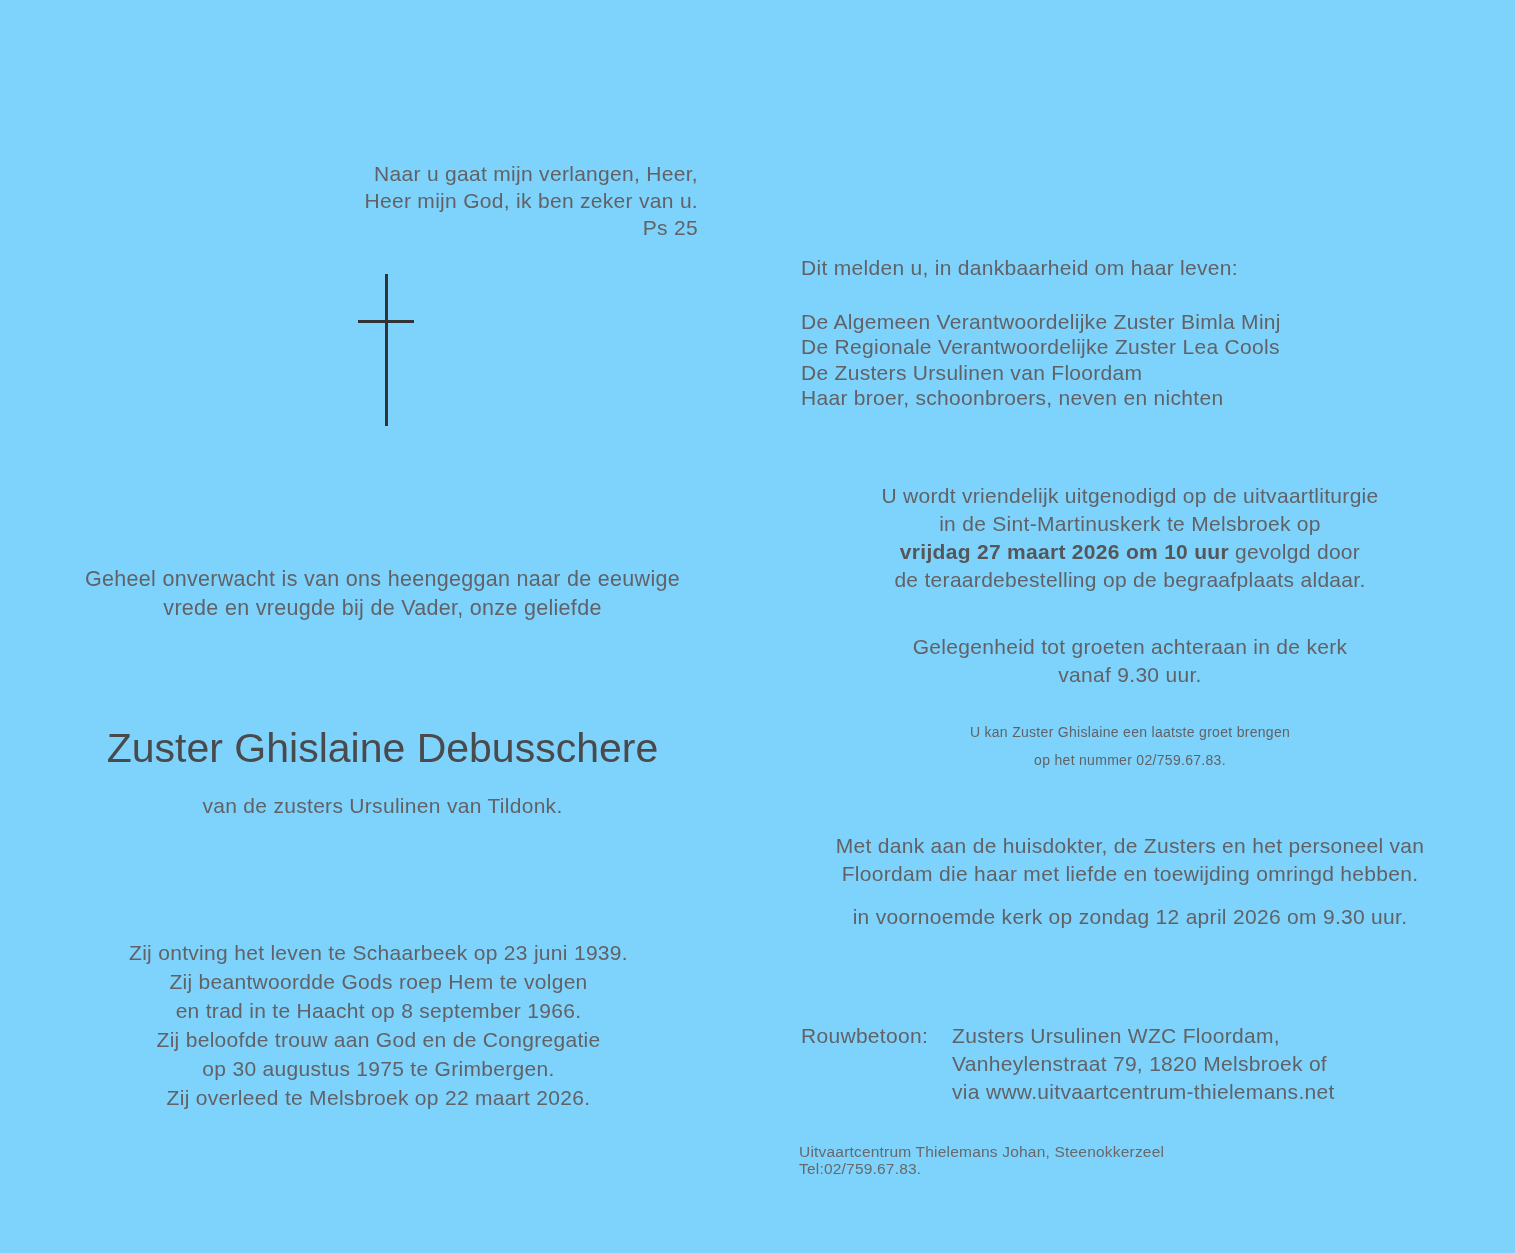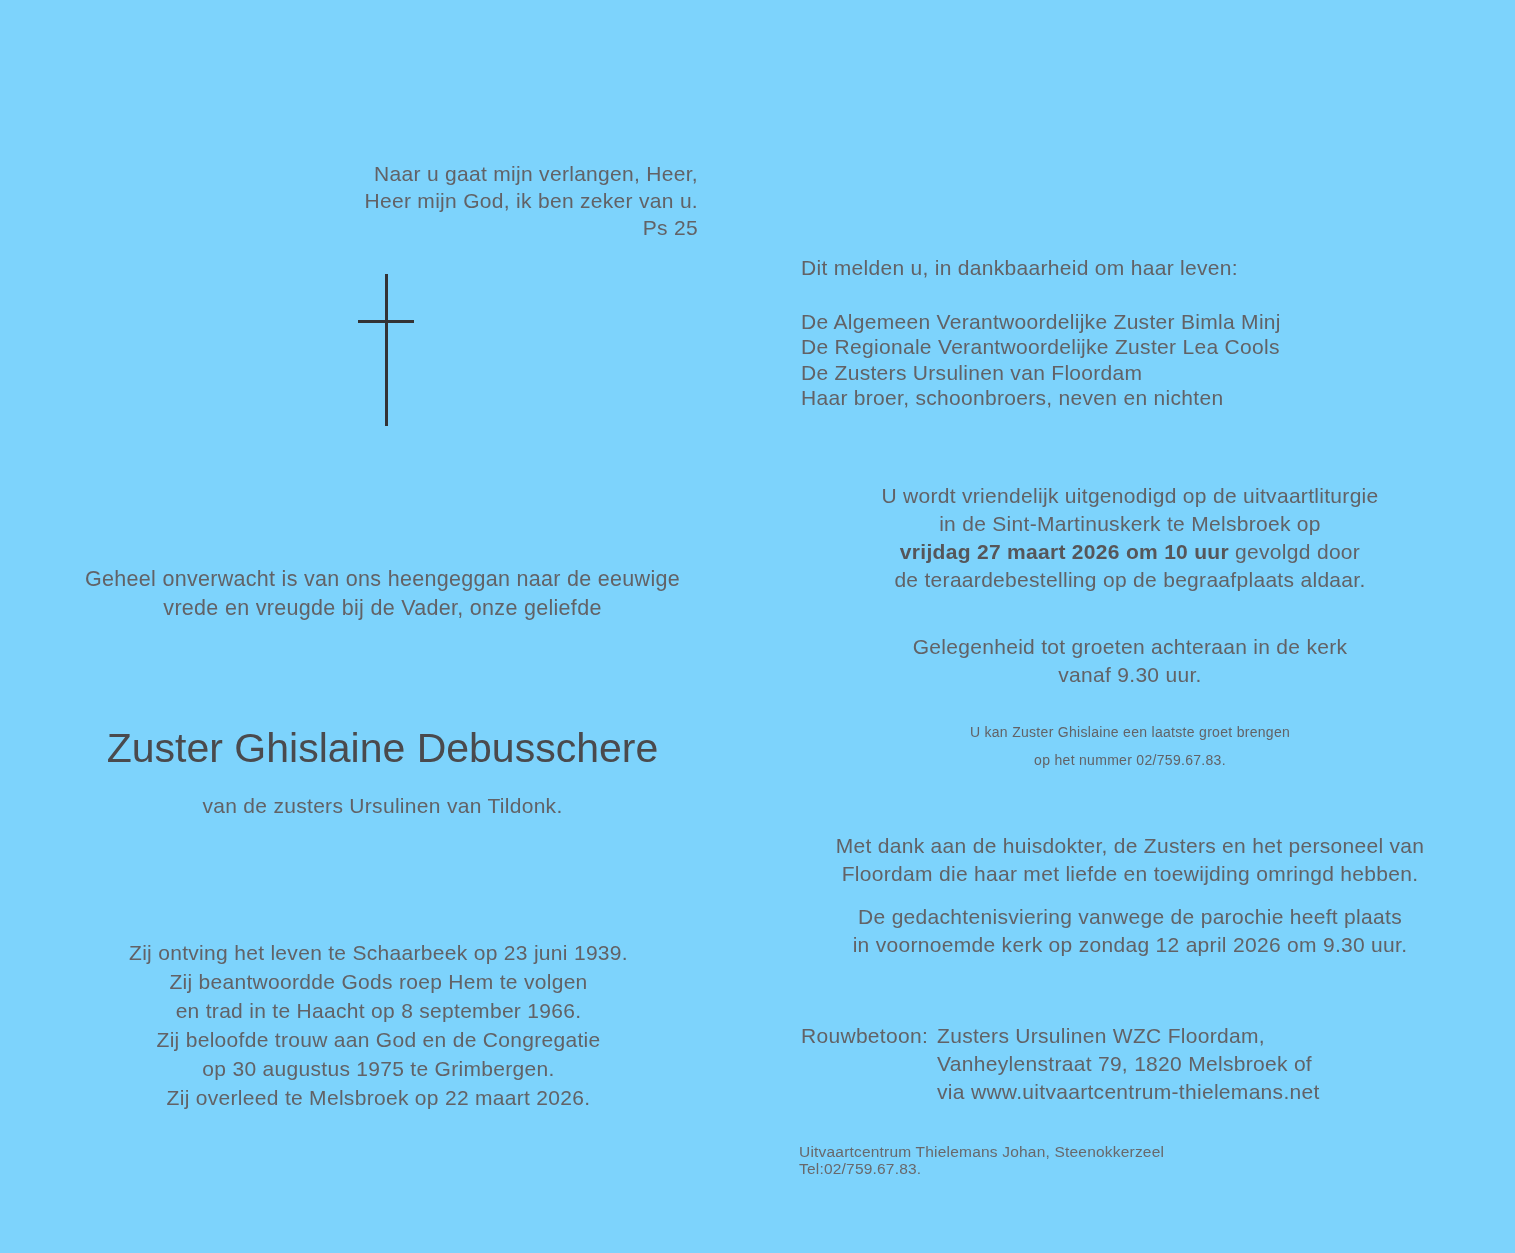--- a/index.html
+++ b/index.html
@@ -107,21 +107,21 @@
     text-align: center;
     font-size: 21px; line-height: 28px;
     letter-spacing: 0.3px;
   }
   .condolences {
     left: 801px; top: 1022px; width: 660px;
     display: flex;
     font-size: 21px; line-height: 28px;
     letter-spacing: 0.3px;
   }
-  .condolences .cond-label { flex: 0 0 auto; margin-right: 9px; text-align: center; }
+  .condolences .cond-label { flex: 0 0 auto; margin-right: 24px; text-align: center; }
   .footer {
     left: 799px; top: 1143px; width: 660px;
     font-size: 15.5px; line-height: 17px;
     letter-spacing: 0.2px;
     color: #68686b;
   }
 </style>
 </head>
 <body>
 
@@ -179,21 +179,20 @@
     <div class="line">U kan Zuster Ghislaine een laatste groet brengen</div>
     <div class="line">op het nummer 02/759.67.83.</div>
   </div>
 
   <div class="blk thanks">
     <div class="line">Met dank aan de huisdokter, de Zusters en het personeel van</div>
     <div class="line">Floordam die haar met liefde en toewijding omringd hebben.</div>
   </div>
 
   <div class="blk memorial">
-    <div class="line">De gedachtenisviering vanwege de parochie heeft plaats</div>
     <div class="line">in voornoemde kerk op zondag 12 april 2026 om 9.30 uur.</div>
   </div>
 
   <div class="blk condolences">
     <div class="cond-label">Rouwbetoon:</div>
     <div>
       <div class="line">Zusters Ursulinen WZC Floordam,</div>
       <div class="line">Vanheylenstraat 79, 1820 Melsbroek of</div>
       <div class="line">via www.uitvaartcentrum-thielemans.net</div>
     </div>

